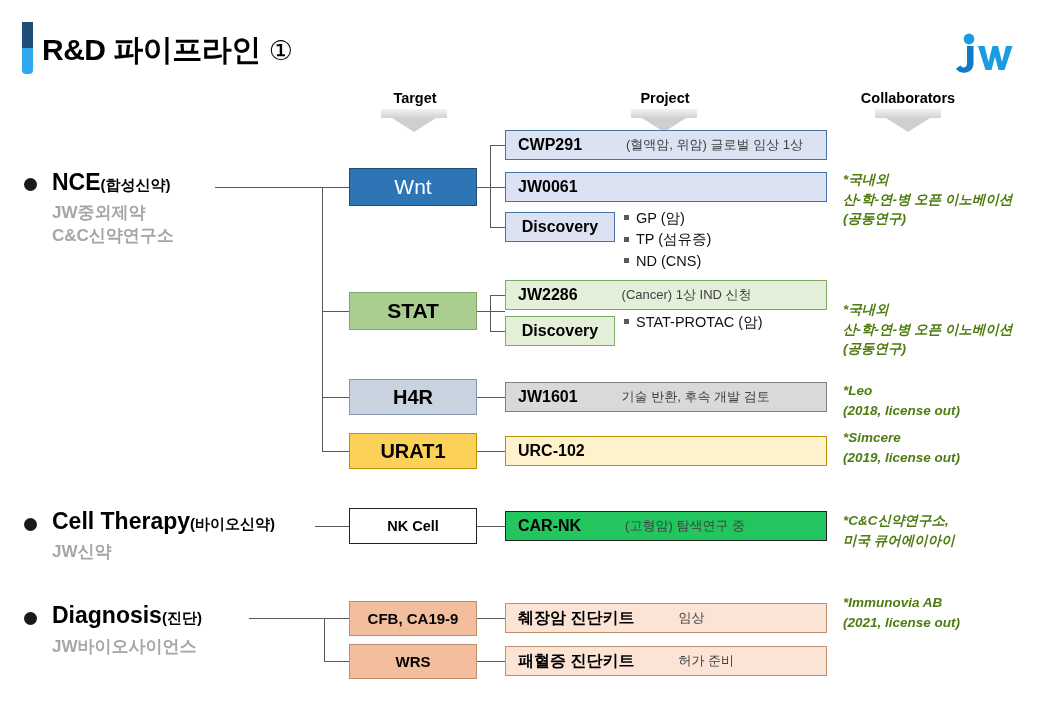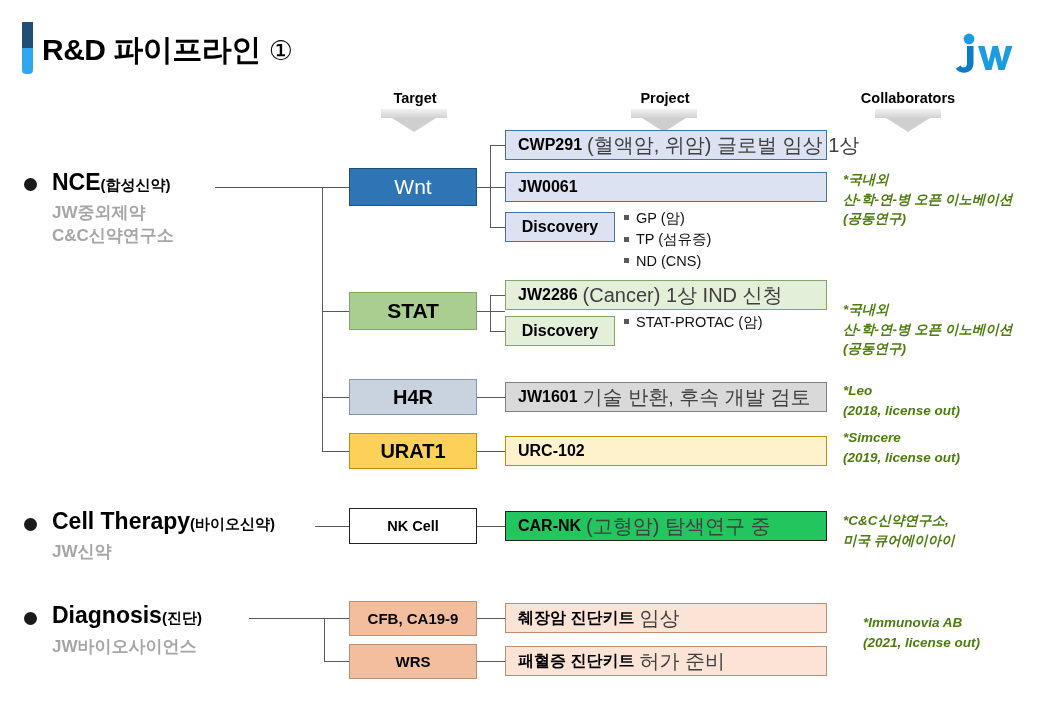--- a/index.html
+++ b/index.html
@@ -90,23 +90,23 @@
   .b-white    { background:#ffffff; border:1.5px solid #222222; color:#000; font-size:14.5px; font-weight:bold; }
   .b-salmon   { background:#F2BE9E; border:1.5px solid #BC8F6E; color:#000; font-size:15px; font-weight:bold; }
 
   .p-blue     { background:#DCE2F1; border:1.5px solid #4472A8; }
   .p-green    { background:#E3EFD9; border:1.5px solid #7FA867; }
   .p-gray     { background:#D9D9D9; border:1.5px solid #808080; }
   .p-cream    { background:#FDF2CC; border:1.5px solid #BF9000; }
   .p-peach    { background:#FBE3D6; border:1.5px solid #BC8F6E; }
   .p-white    { background:#22c55e; border:1.5px solid #222222; }
 
-  .proj-box { padding-left: 12px; font-size: 15px; }
+  .proj-box { padding-left: 12px; font-size: 15px; gap: 32px; }
   .proj-code { font-weight: bold; font-size: 16px; }
-  .proj-desc { font-weight: normal; color: #404040; font-size: 20px; margin-left: 5px; }
+  .proj-desc { font-weight: normal; color: #404040; font-size: 13px; margin-left: 12px; }
 
   .disc-box {
     font-weight: bold; font-size: 16px;
     justify-content: center;
   }
 
   .disc-list { font-size: 14.5px; line-height: 1.48; color:#111; }
   .disc-list div { white-space: nowrap; }
   .sqbullet {
     display:inline-block; width:5px; height:5px;
@@ -271,16 +271,16 @@
   <span class="proj-desc">임상</span>
 </div>
 
 <div class="abs box center b-salmon" style="left:349px; top:644px; width:128px; height:35px;">WRS</div>
 <div class="abs line-h" style="left:477px; top:661px; width:28px;"></div>
 <div class="abs box proj-box p-peach" style="left:505px; top:646px; width:322px; height:30px;">
   <span class="proj-code">패혈증 진단키트</span>
   <span class="proj-desc">허가 준비</span>
 </div>
 
-<div class="abs collab" style="left:843px; top:613px;margin-left:20px;">
+<div class="abs collab" style="left:843px; top:593px;">
   <div>*Immunovia AB</div>
   <div> (2021, license out)</div>
 </div>
 
 </body></html>

